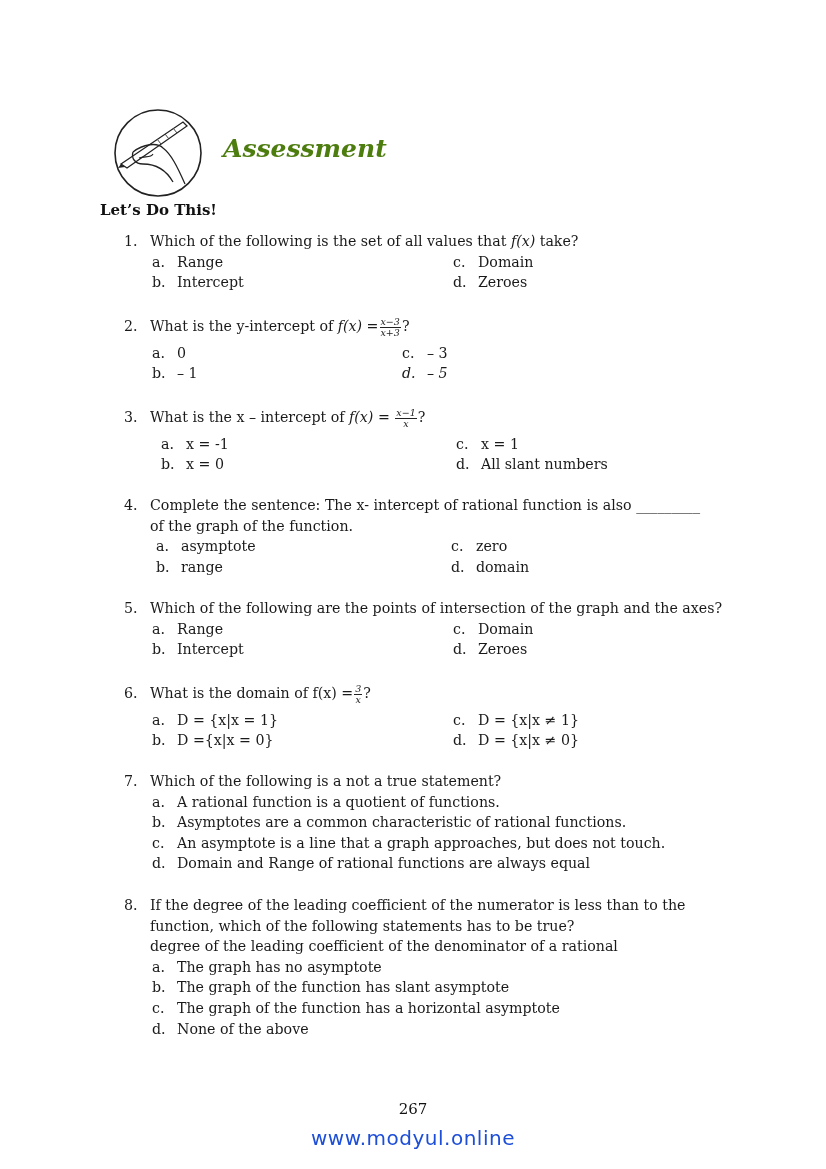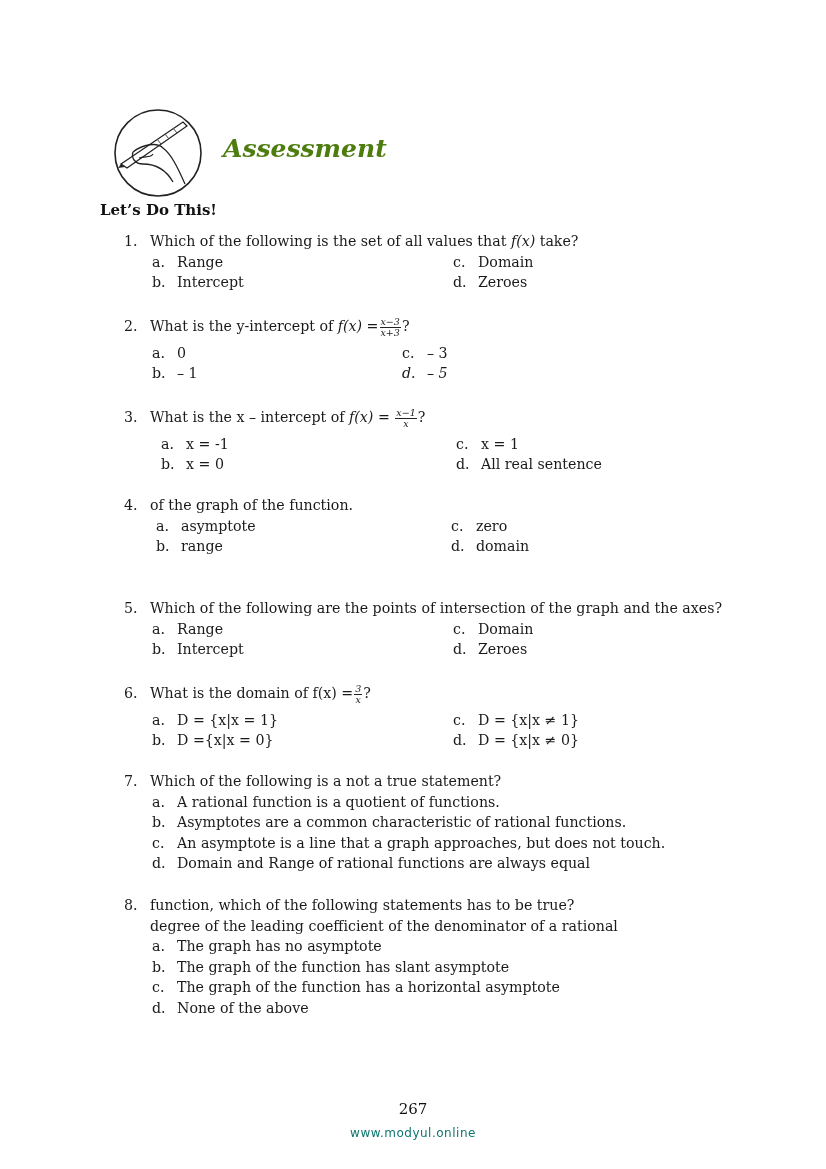--- a/index.html
+++ b/index.html
@@ -35,21 +35,21 @@
   }
   .frac .n { display: block; border-bottom: 1px solid #222; padding: 0 1px; }
   .frac .d { display: block; }
   .it { font-style: italic; }
   .page-num {
     position: absolute; left: 0; width: 826px; top: 1100px; text-align: center;
     font-size: 15px; color: #111;
   }
   .watermark {
     position: absolute; left: 0; width: 826px; top: 1126px; text-align: center;
-    font-family: "DejaVu Sans", sans-serif; font-size: 12px; color: #0f766e; letter-spacing: 0.5px;
+    font-family: "DejaVu Sans", sans-serif; font-size: 20px; color: #1d4ed8; letter-spacing: 0.5px;
   }
 </style>
 </head>
 <body>
 
 <div class="icon-circle">
   <svg width="90" height="90" viewBox="0 0 90 90">
     <circle cx="45" cy="45" r="43" fill="none" stroke="#222" stroke-width="1.6"></circle>
     <path d="M8 56 L70 14 L74 18 L14 60 Z" fill="#fff" stroke="#222" stroke-width="1.3"></path>
     <path d="M8 56 L5 60 L12 59 Z" fill="#222"></path>
@@ -84,27 +84,28 @@
   </div>
 </div>
 
 <div class="q" style="top:407px;">
   <span class="num">3.</span>
   <div class="stem"><span>What is the x – intercept of </span><span class="it">f(x)</span><span> = </span><span class="frac"><span class="n">x−1</span><span class="d">x</span></span><span>?</span></div>
   <div class="opts" style="height:42px;margin-top:5px;margin-left:37px;">
     <div class="opt" style="left:0;top:0;"><span class="lt">a.</span><span>x = -1</span></div>
     <div class="opt" style="left:0;top:20.6px;"><span class="lt">b.</span><span>x = 0</span></div>
     <div class="opt" style="left:295px;top:0;"><span class="lt">c.</span><span>x = 1</span></div>
-    <div class="opt" style="left:295px;top:20.6px;"><span class="lt">d.</span><span>All real sentence</span></div>
+    <div class="opt" style="left:295px;top:20.6px;"><span class="lt">d.</span><span>All slant numbers</span></div>
   </div>
 </div>
 
 <div class="q" style="top:495px;">
   <span class="num">4.</span>
   <div class="stem" style="width:620px;">
+    <div>Complete the sentence: The x- intercept of rational function is also _________</div>
     <div>of the graph of the function.</div>
   </div>
   <div class="opts" style="height:42px;margin-left:32px;">
     <div class="opt" style="left:0;top:0;"><span class="lt">a.</span><span>asymptote</span></div>
     <div class="opt" style="left:0;top:20.6px;"><span class="lt">b.</span><span>range</span></div>
     <div class="opt" style="left:295px;top:0;"><span class="lt">c.</span><span>zero</span></div>
     <div class="opt" style="left:295px;top:20.6px;"><span class="lt">d.</span><span>domain</span></div>
   </div>
 </div>
 
@@ -137,20 +138,21 @@
     <div class="opt"><span class="lt">a.</span><span>A rational function is a quotient of functions.</span></div>
     <div class="opt"><span class="lt">b.</span><span>Asymptotes are a common characteristic of rational functions.</span></div>
     <div class="opt"><span class="lt">c.</span><span>An asymptote is a line that a graph approaches, but does not touch.</span></div>
     <div class="opt"><span class="lt">d.</span><span>Domain and Range of rational functions are always equal</span></div>
   </div>
 </div>
 
 <div class="q" style="top:895px;">
   <span class="num">8.</span>
   <div class="stem" style="width:620px;">
+    <div>If the degree of the leading coefficient of the numerator is less than to the</div>
     <div>function, which of the following statements has to be true?</div>
     <div>degree of the leading coefficient of the denominator of a rational</div>
   </div>
   <div class="opts vlist">
     <div class="opt"><span class="lt">a.</span><span>The graph has no asymptote</span></div>
     <div class="opt"><span class="lt">b.</span><span>The graph of the function has slant asymptote</span></div>
     <div class="opt"><span class="lt">c.</span><span>The graph of the function has a horizontal asymptote</span></div>
     <div class="opt"><span class="lt">d.</span><span>None of the above</span></div>
   </div>
 </div>

